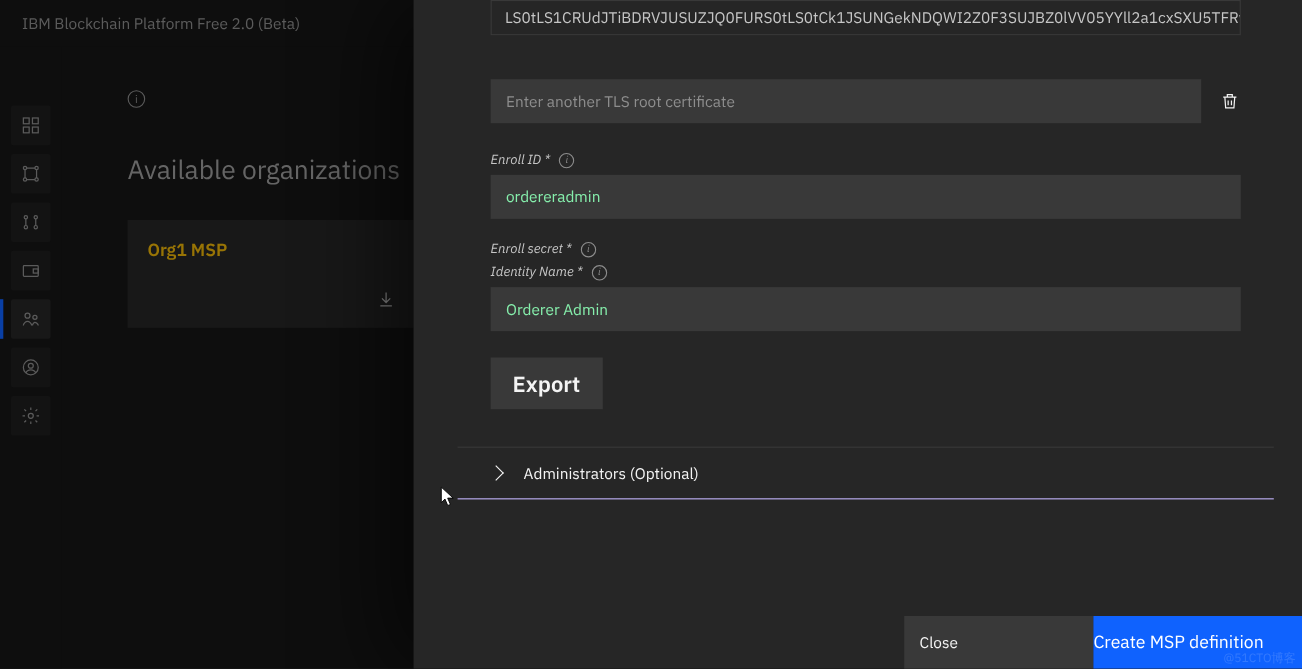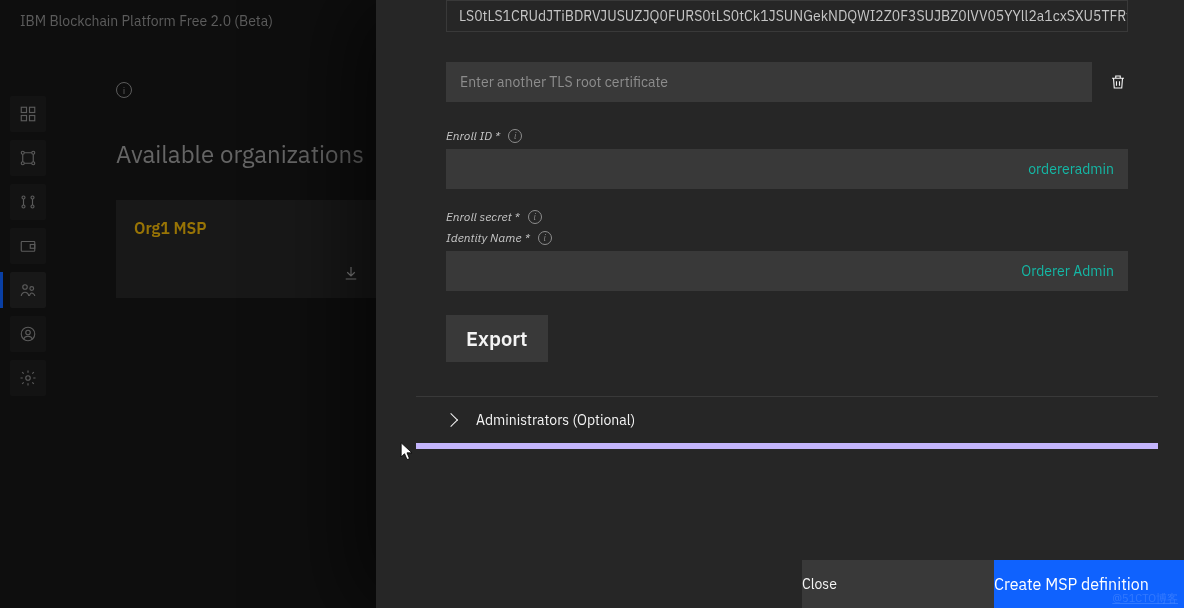--- a/index.html
+++ b/index.html
@@ -155,21 +155,21 @@
       overflow: hidden;
       margin-top: 0;
       height: 32px;
       display:flex;
       align-items:center;
     }
     .cert-row {
       display: flex;
       align-items: center;
       gap: 16px;
-      margin-top: 30px;
+      margin-top: 40px;
       margin-bottom: 26px;
     }
     .cert-input {
       flex: 1;
       background: #393939;
       border: none;
       color: #f4f4f4;
       padding: 0 14px;
       height: 40px;
       font-size: 14px;
@@ -199,40 +199,39 @@
       align-items: center;
       gap: 8px;
       margin-bottom: 6px;
       font-style: italic;
     }
     .field-input {
       width: 100%;
       height: 40px;
       background: #393939;
       border: none;
-      color: #14b8a6;
+      color: #86efac;
       padding: 0 14px;
       font-size: 14px;
       margin-bottom: 20px;
       outline: none;
-      text-align: right;
     }
     .export-btn {
       background: #393939;
       border: none;
       color: #f4f4f4;
       font-size: 20px;
       font-weight: 600;
       padding: 10px 20px;
       cursor: pointer;
       margin-top: 4px;
     }
     .accordion {
       border-top: 1px solid #393939;
-      border-bottom: 6px solid #c4b5fd;
+      border-bottom: 1px solid #c4b5fd;
       margin-top: 34px;
       padding: 14px 0 14px 8px;
       display: flex;
       align-items: center;
       gap: 20px;
       cursor: pointer;
       color: #f4f4f4;
       font-size: 14px;
       margin-left: -30px;
       margin-right: -30px;
@@ -252,22 +251,23 @@
       margin-top: auto;
     }
     .footer-spacer {
       flex: 1;
     }
     .btn-close {
       background: #393939;
       color: #f4f4f4;
       border: none;
       font-size: 14px;
-      width: 192px;
+      width: 172px;
       text-align: left;
+      padding-left: 14px;
       cursor: pointer;
     }
     .btn-primary {
       background: #0f62fe;
       color: #fff;
       border: none;
       font-size: 16px;
       width: 190px;
       text-align: left;
       padding-left: 0;
@@ -281,21 +281,20 @@
       bottom: 0;
       background: rgba(0,0,0,0.35);
       pointer-events: none;
     }
     .watermark {
       position: absolute;
       right: 6px;
       bottom: 2px;
       font-size: 11px;
       color: rgba(255,255,255,0.15);
-      text-decoration: underline;
     }
     .info-icon-sm {
       width: 14px;
       height: 14px;
       border: 1px solid #8d8d8d;
       border-radius: 50%;
       font-size: 9px;
       display:inline-flex;
       align-items:center;
       justify-content:center;

